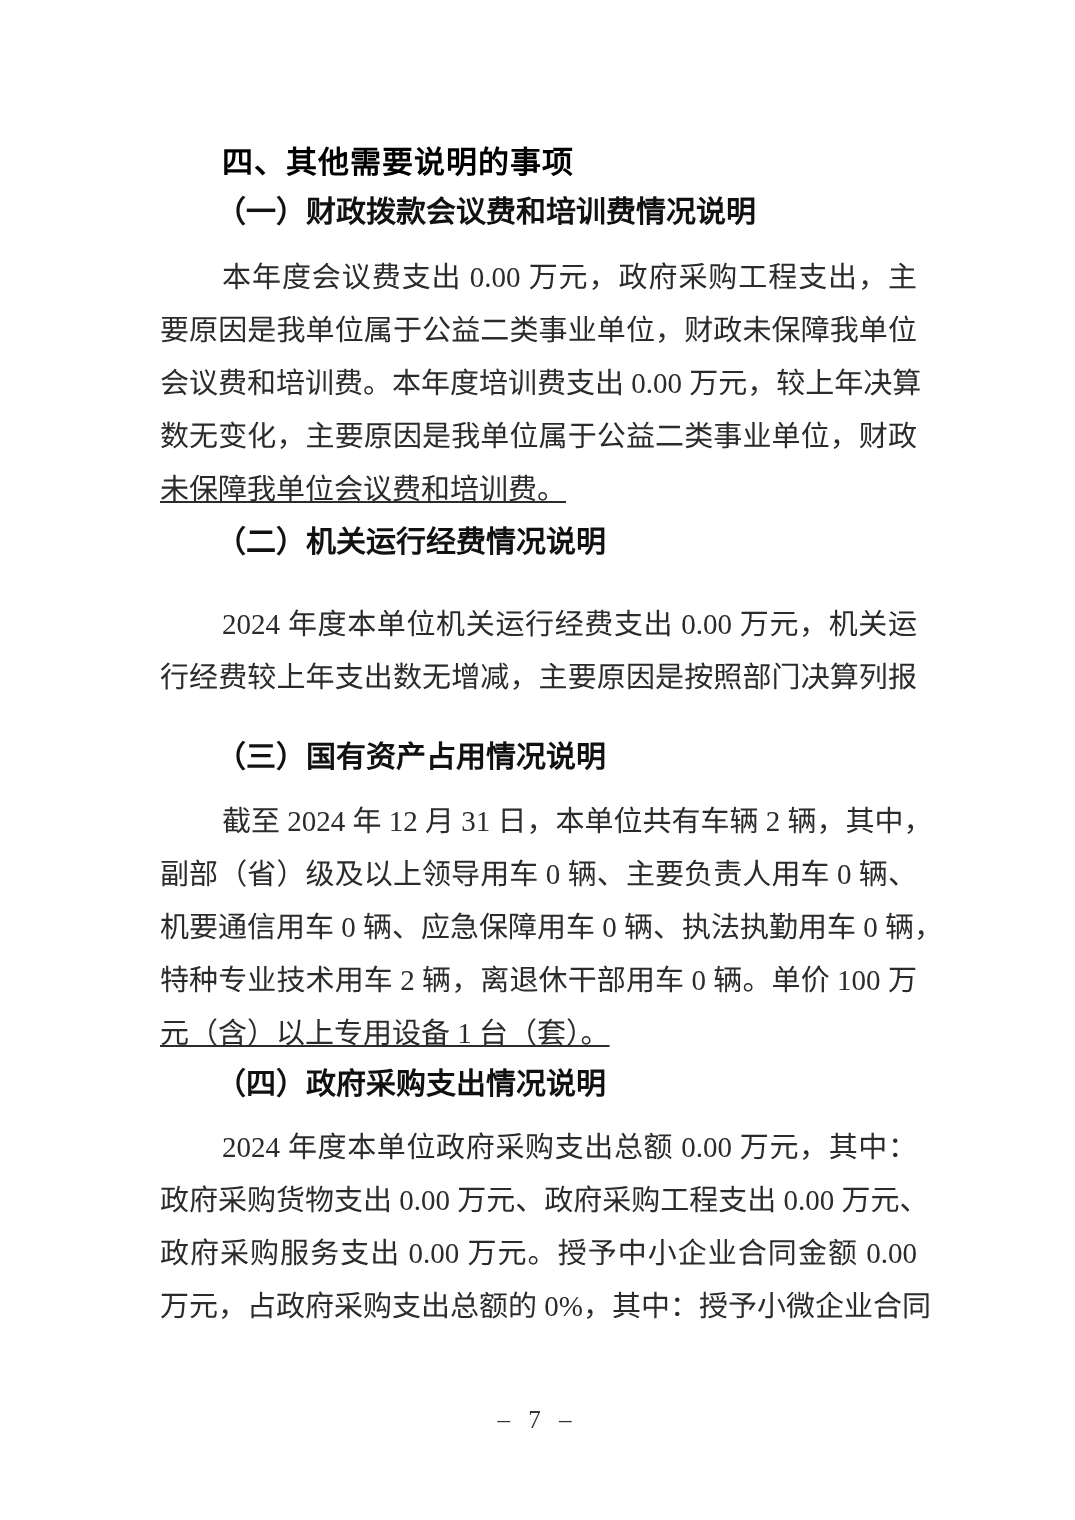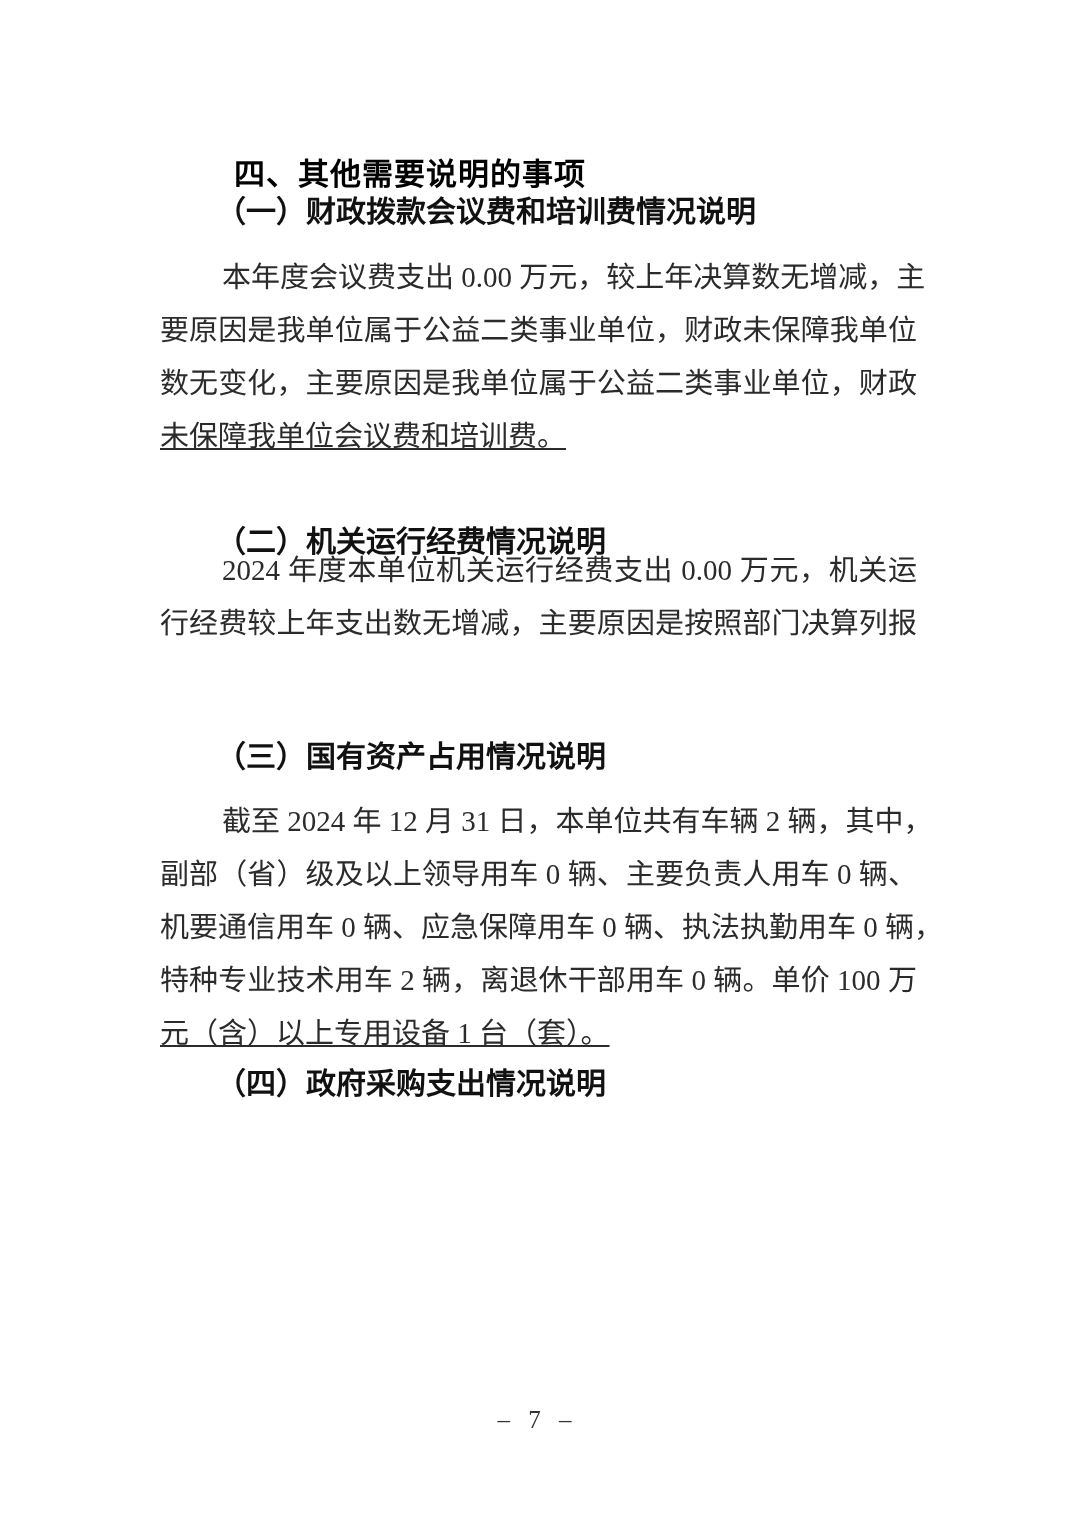--- a/index.html
+++ b/index.html
@@ -13,21 +13,21 @@
     height: 1520px;
     background: #ffffff;
     overflow: hidden;
     font-family: "Liberation Serif", serif;
     color: #1c1c1c;
   }
   .doc-heading {
     position: absolute;
     left: 222px;
     top: 146px;
-    margin: 12px;
+    margin: 0;
     font-family: "Liberation Sans", sans-serif;
     font-size: 31px;
     font-weight: 700;
     line-height: 1.1;
     color: #000000;
     letter-spacing: 1px;
     white-space: nowrap;
   }
   .sub-heading {
     position: absolute;
@@ -44,21 +44,21 @@
   .sub-heading.s2 { top: 525px; }
   .sub-heading.s3 { top: 740px; }
   .sub-heading.s4 { top: 1067px; }
   .para {
     position: absolute;
     left: 160px;
     width: 757px;
     color: #2b2b2b;
   }
   .para.p1 { top: 251px; }
-  .para.p2 { top: 544px; }
+  .para.p2 { top: 598px; }
   .para.p3 { top: 795px; }
   .para.p4 { top: 1121px; }
   .line {
     height: 53px;
     line-height: 53px;
     font-size: 29px;
     font-weight: 400;
     text-align: justify;
     text-align-last: justify;
     text-justify: inter-character;
@@ -79,38 +79,45 @@
 </style>
 </head>
 <body>
 
 <div class="page">
 
   <h1 class="doc-heading">四、其他需要说明的事项</h1>
 
   <h2 class="sub-heading s1">（一）财政拨款会议费和培训费情况说明</h2>
   <div class="para p1">
-    <div class="line first">本年度会议费支出 0.00 万元，较上年决算数无增减，主</div>
+    <div class="line first">本年度会议费支出 0.00 万元，政府采购工程支出，主</div>
     <div class="line">要原因是我单位属于公益二类事业单位，财政未保障我单位</div>
+    <div class="line">会议费和培训费。本年度培训费支出 0.00 万元，较上年决算</div>
     <div class="line">数无变化，主要原因是我单位属于公益二类事业单位，财政</div>
     <div class="line lastline">未保障我单位会议费和培训费。</div>
   </div>
 
   <h2 class="sub-heading s2">（二）机关运行经费情况说明</h2>
   <div class="para p2">
     <div class="line first">2024 年度本单位机关运行经费支出 0.00 万元，机关运</div>
     <div class="line">行经费较上年支出数无增减，主要原因是按照部门决算列报</div>
   </div>
 
   <h2 class="sub-heading s3">（三）国有资产占用情况说明</h2>
   <div class="para p3">
     <div class="line first">截至 2024 年 12 月 31 日，本单位共有车辆 2 辆，其中，</div>
     <div class="line">副部（省）级及以上领导用车 0 辆、主要负责人用车 0 辆、</div>
     <div class="line">机要通信用车 0 辆、应急保障用车 0 辆、执法执勤用车 0 辆，</div>
     <div class="line">特种专业技术用车 2 辆，离退休干部用车 0 辆。单价 100 万</div>
     <div class="line lastline">元（含）以上专用设备 1 台（套）。</div>
   </div>
 
   <h2 class="sub-heading s4">（四）政府采购支出情况说明</h2>
+  <div class="para p4">
+    <div class="line first">2024 年度本单位政府采购支出总额 0.00 万元，其中：</div>
+    <div class="line">政府采购货物支出 0.00 万元、政府采购工程支出 0.00 万元、</div>
+    <div class="line">政府采购服务支出 0.00 万元。授予中小企业合同金额 0.00</div>
+    <div class="line">万元，占政府采购支出总额的 0%，其中：授予小微企业合同</div>
+  </div>
 
   <div class="page-number">– 7 –</div>
 
 </div>
 
 </body></html>

